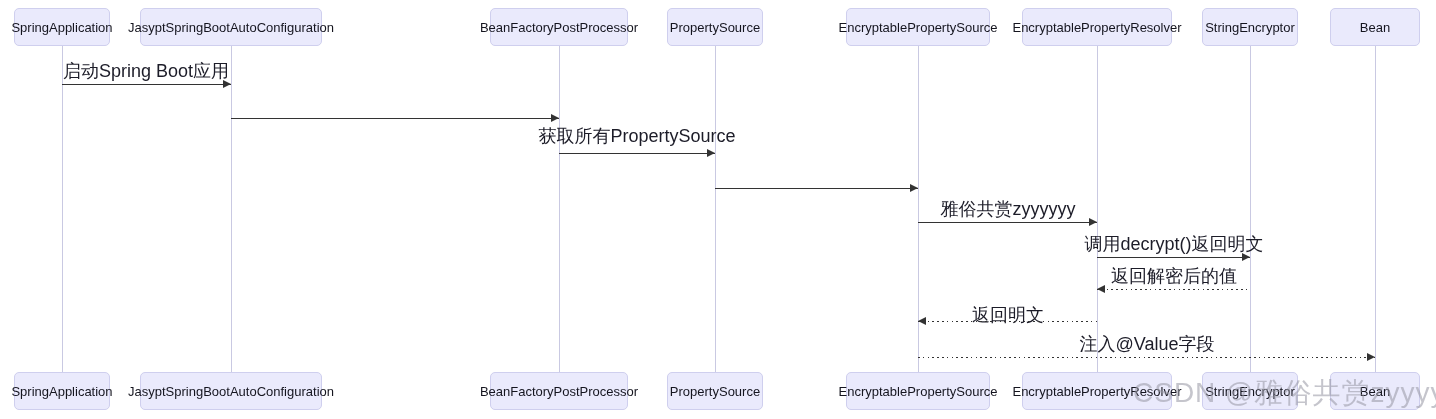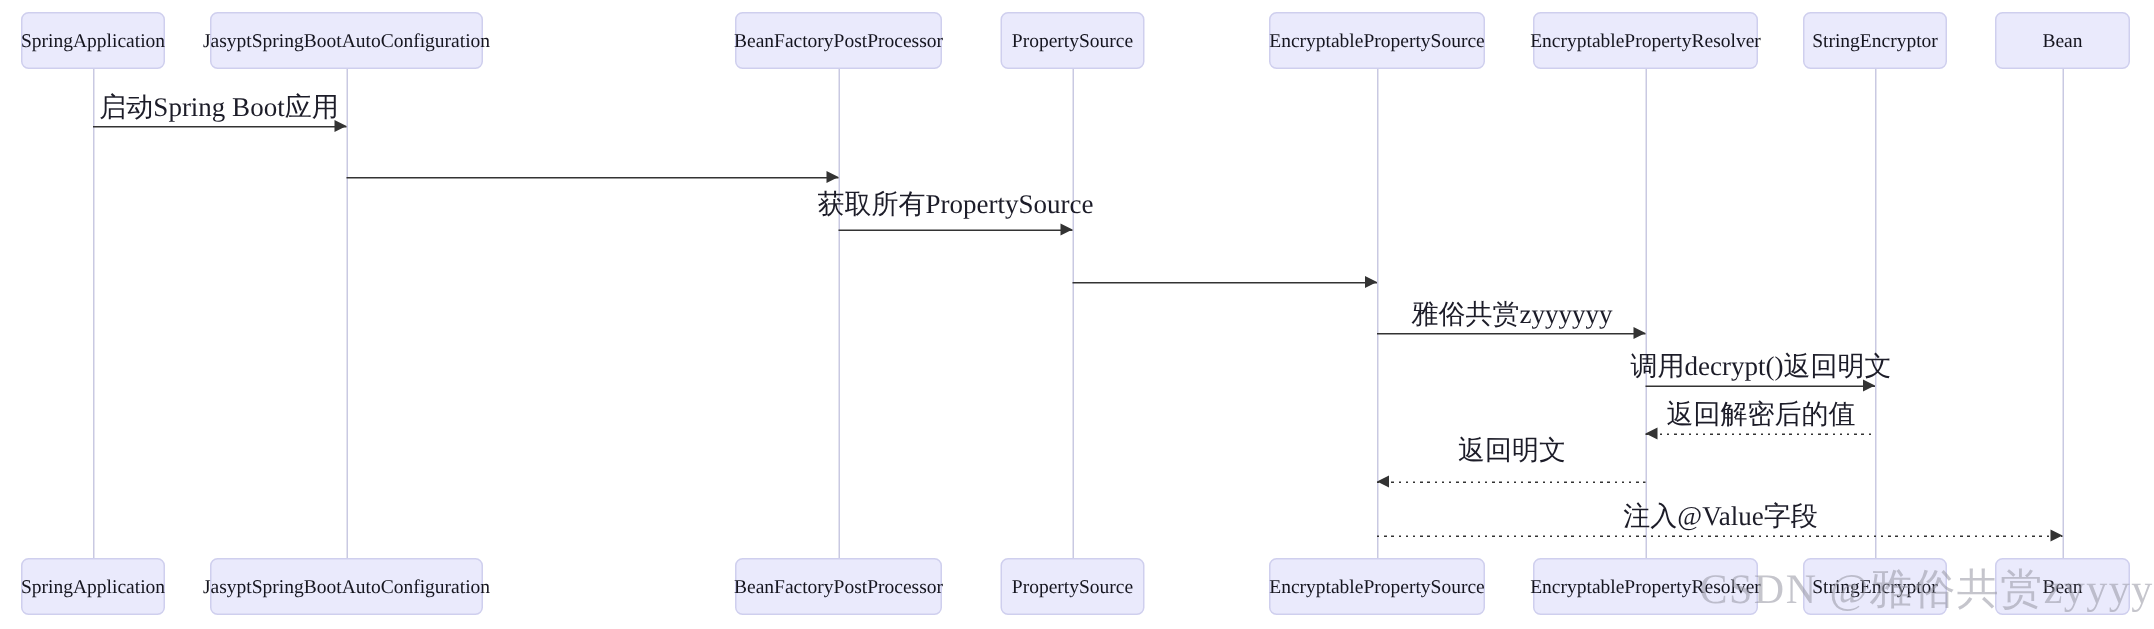--- a/index.html
+++ b/index.html
@@ -1,21 +1,21 @@
 <!DOCTYPE html>
 <html><head>
 <meta charset="utf-8">
 <style>
   html,body{margin:0;padding:0;background:#fff;}
   .diagram{
     position:relative;
     width:1436px;height:419px;
     background:#fff;
     overflow:hidden;
-    font-family:Liberation Serif, serif;
+    font-family:Liberation Sans, sans-serif;
   }
   .lifeline{
     position:absolute;top:46px;height:326px;width:1px;
     background:#c9c9e2;
   }
   .actor{
     position:absolute;height:38px;
     background:#eaeafc;
     border:1px solid #cfcfee;
     border-radius:5px;
@@ -133,21 +133,21 @@
 
   <div class="msg-label" style="left:1008px;top:201px">雅俗共赏zyyyyyy</div>
   <div class="arrow right" style="left:918px;top:222px;width:179px"></div>
 
   <div class="msg-label" style="left:1174px;top:236px">调用decrypt()返回明文</div>
   <div class="arrow right" style="left:1097px;top:257px;width:153px"></div>
 
   <div class="msg-label" style="left:1174px;top:268px">返回解密后的值</div>
   <div class="arrow dashed left" style="left:1097px;top:289px;width:153px"></div>
 
-  <div class="msg-label" style="left:1008px;top:292px">返回明文</div>
+  <div class="msg-label" style="left:1008px;top:307px">返回明文</div>
   <div class="arrow dashed left" style="left:918px;top:321px;width:179px"></div>
 
   <div class="msg-label" style="left:1147px;top:336px">注入@Value字段</div>
   <div class="arrow dashed right" style="left:918px;top:357px;width:457px"></div>
 
   <div class="watermark">CSDN @雅俗共赏zyyyyyy</div>
 
 </div>
 
 </body></html>

